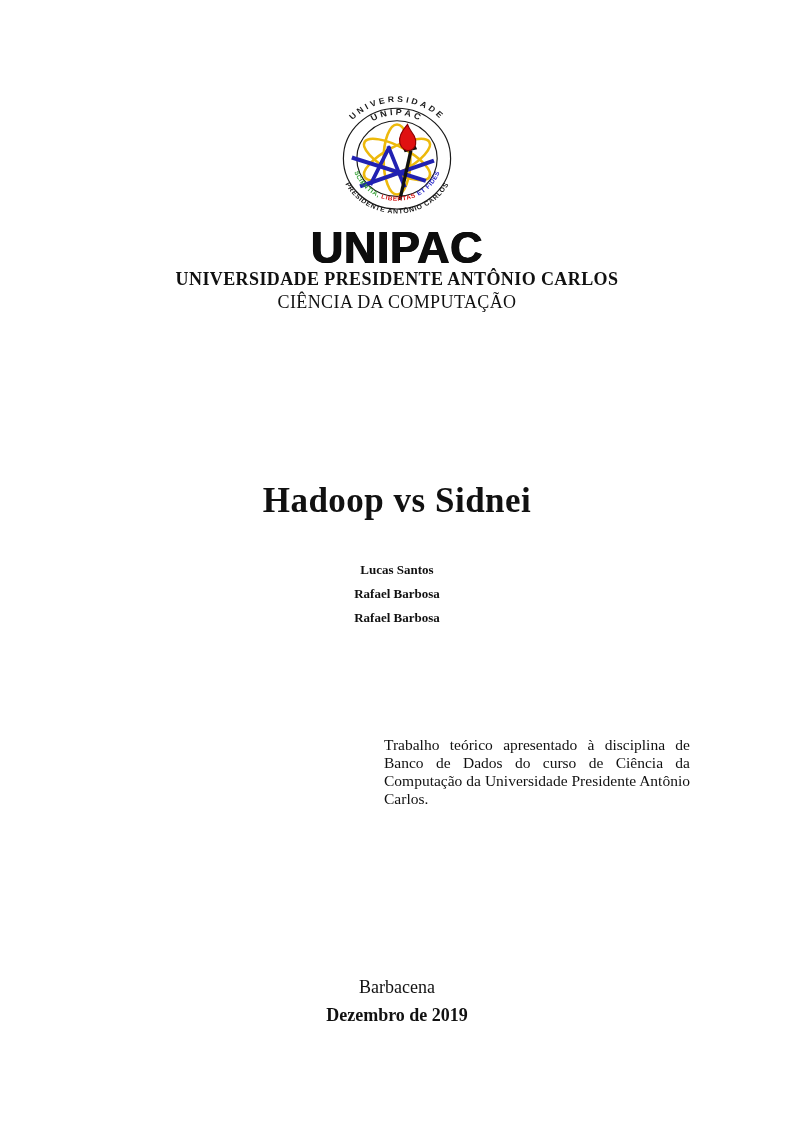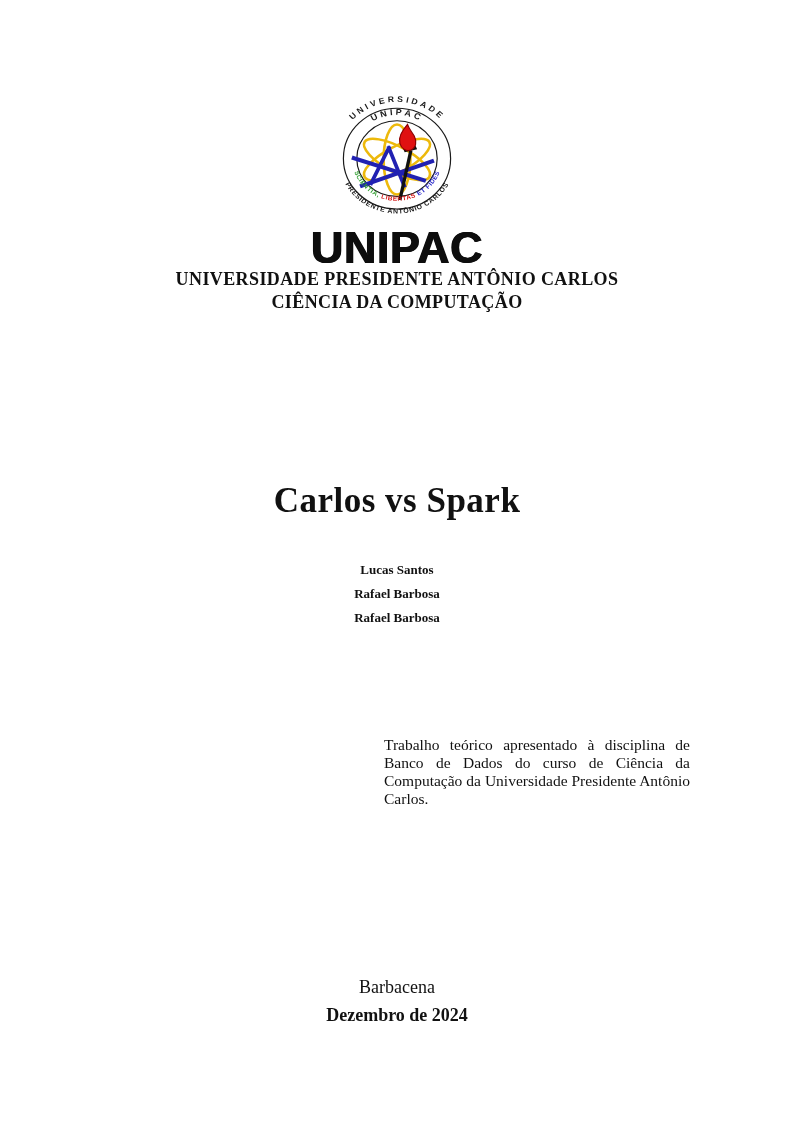--- a/index.html
+++ b/index.html
@@ -26,21 +26,21 @@
   .wordmark {
     top:222px;
     font-family:"Liberation Sans", sans-serif;
     font-weight:900;
     font-size:45px;
     letter-spacing:0.5px;
     color:#0d0d0d;
     text-shadow:0.7px 0 0 #0d0d0d, -0.7px 0 0 #0d0d0d;
   }
   .univ-line  { top:269px; font-size:18px; font-weight:bold; letter-spacing:0.4px; }
-  .course-line{ top:292px; font-size:18px; font-weight:bold; letter-spacing:0.4px; }
+  .course-line{ top:292px; font-size:18px; font-weight:normal; letter-spacing:0.4px; }
 
   .doc-title  { top:481px; font-size:35px; font-weight:bold; letter-spacing:0.5px; }
 
   .authors    { top:558px; font-size:13px; font-weight:bold; line-height:24px; }
 
   .dedication {
     position:absolute;
     top:736px; left:384px; width:306px;
     font-size:15.5px; line-height:18px;
     text-align:justify;
@@ -98,26 +98,26 @@
       <text class="arc-text arc-bottom">
         <textPath href="#arcBottom" startOffset="50%" text-anchor="middle">PRESIDENTE ANTÔNIO CARLOS</textPath>
       </text>
     </svg>
   </div>
 
   <div class="centered wordmark">UNIPAC</div>
   <div class="centered univ-line">UNIVERSIDADE PRESIDENTE ANTÔNIO CARLOS</div>
   <div class="centered course-line">CIÊNCIA DA COMPUTAÇÃO</div>
 
-  <div class="centered doc-title">Carlos vs Spark</div>
+  <div class="centered doc-title">Hadoop vs Sidnei</div>
 
   <div class="centered authors">
     <div>Lucas Santos</div>
     <div>Rafael Barbosa</div>
     <div>Rafael Barbosa</div>
   </div>
 
   <div class="dedication">Trabalho teórico apresentado à disciplina de Banco de Dados do curso de Ciência da Computação da Universidade Presidente Antônio Carlos.</div>
 
   <div class="centered city-line">Barbacena</div>
-  <div class="centered date-line">Dezembro de 2024</div>
+  <div class="centered date-line">Dezembro de 2019</div>
 
 </div>
 
 </body></html>

